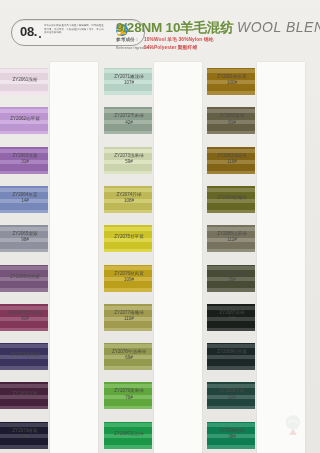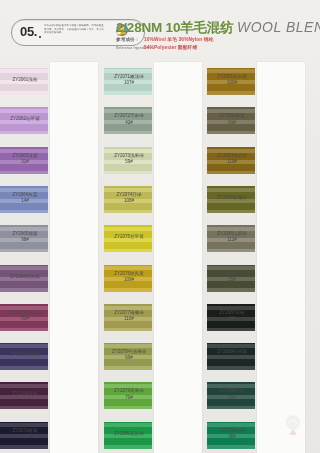--- a/index.html
+++ b/index.html
@@ -78,38 +78,38 @@
   }
 </style>
 </head>
 <body>
 
 <div id="page">
 
   <div class="header">
 
     <div class="badge">
-      <span class="badge-num">05.</span>
+      <span class="badge-num">08.</span>
       <span class="badge-dot"></span>
       <span class="badge-note">本页面所列的颜色均为实物色卡扫描样稿，因印刷色差等因素，仅供参考，实际颜色以实物样卡为准。本公司保留最终解释权。</span>
 
       <span class="logo">
         <svg class="logo-mark" viewBox="0 0 40 32">
           <circle cx="20" cy="14" r="12" fill="#1f7fc4"></circle>
           <path d="M20 2 C10 6 8 16 12 26 C16 24 24 22 30 24 C26 16 26 8 20 2 Z" fill="#e8ab1f"></path>
           <path d="M8 14 C14 10 24 10 31 15" stroke="#ffffff" stroke-width="1.6" fill="none" opacity=".85"></path>
           <circle cx="14" cy="19" r="3.4" fill="#ffffff" opacity=".9"></circle>
           <circle cx="26" cy="9" r="2.4" fill="#ffffff" opacity=".8"></circle>
         </svg>
         <span class="logo-cap">吴 江</span>
       </span>
     </div>
 
     <div class="title">
-      <span>2/28NM 10羊毛混纺</span>
+      <span>9/28NM 10羊毛混纺</span>
       <span class="en">WOOL BLEND</span>
     </div>
 
     <div class="comp">
       <div class="comp-row">
         <span class="comp-lab">参考成份：</span>
         <span class="comp-v">10%Wool 羊毛   36%Nylon 锦纶</span>
       </div>
       <div class="comp-row">
         <span class="comp-lab small">Reference Ingredients</span>

